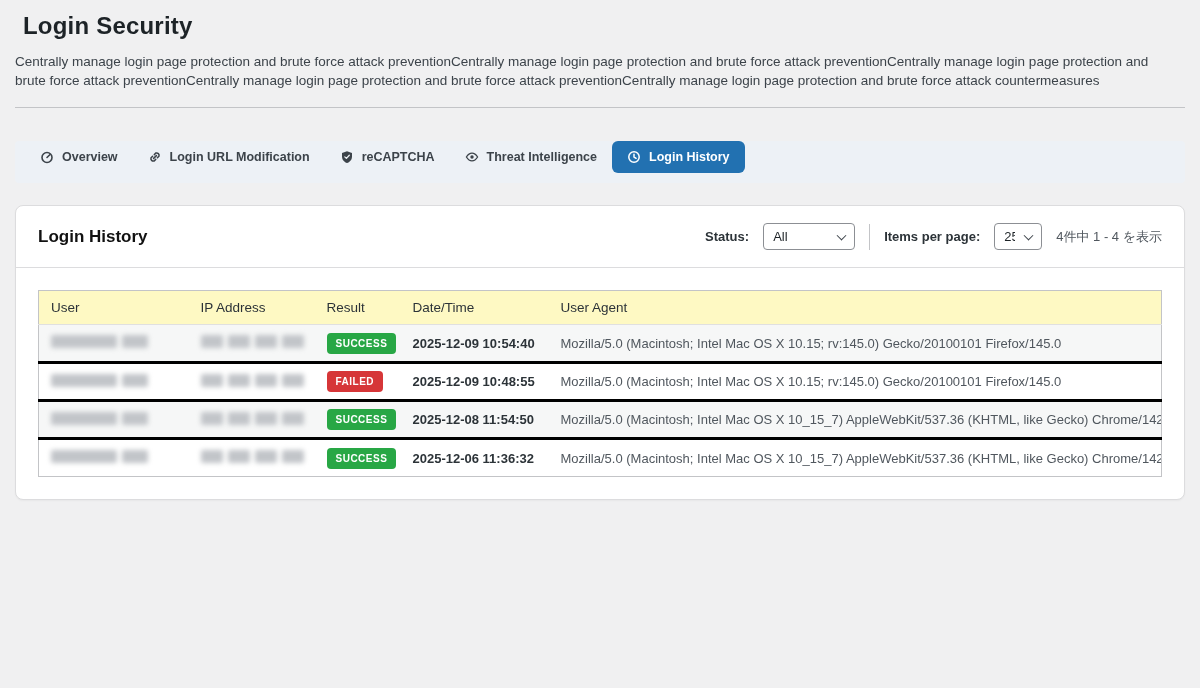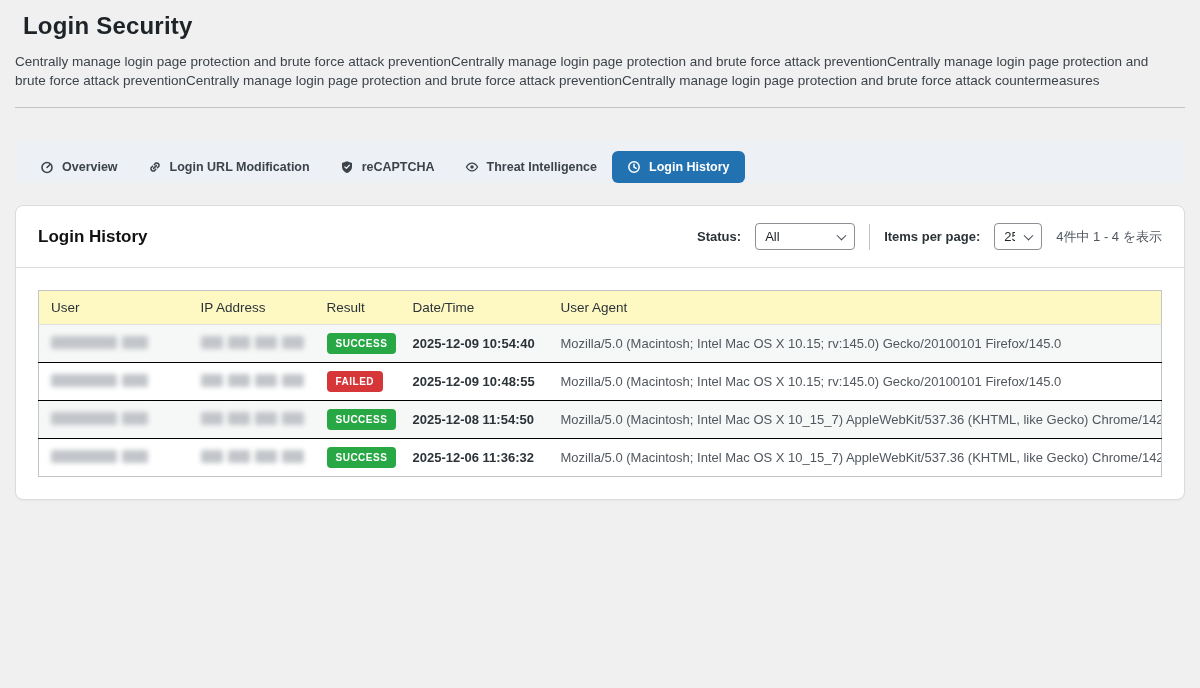--- a/index.html
+++ b/index.html
@@ -42,21 +42,21 @@
     margin-top:17px;
     border-bottom:1px solid var(--border);
   }
   
   .tabbar{
     margin-top:33px;
     background:var(--tabbar-bg);
     border-radius:4px;
     height:42px;
     display:flex;
-    align-items:flex-end;
+    align-items:flex-start;
     padding:0 10px;
   }
   .tab{
     display:inline-flex;
     align-items:center;
     gap:8px;
     padding:9px 15px;
     font-size:12.5px;
     font-weight:600;
     color:var(--text);
@@ -104,21 +104,21 @@
     -webkit-appearance:none;
     font-family:"Liberation Sans", sans-serif;
     font-size:13px;
     color:var(--text-dark);
     background:#fff;
     border:1px solid #8c8f94;
     border-radius:4px;
     padding:5px 26px 5px 9px;
     cursor:pointer;
   }
-  .select-wrap.wide select{width:100px;}
+  .select-wrap.wide select{width:92px;}
   .select-wrap.narrow select{width:48px;}
   .select-wrap::after{
     content:"";
     position:absolute;
     right:10px;top:50%;
     width:6px;height:6px;
     border-right:1.6px solid #3c434a;
     border-bottom:1.6px solid #3c434a;
     transform:translateY(-70%) rotate(45deg);
     pointer-events:none;
@@ -146,21 +146,21 @@
   }
   table.history td{
     height:38px;
     padding:0 12px;
     font-size:13px;
     vertical-align:middle;
     white-space:nowrap;
     overflow:hidden;
   }
   table.history tbody tr:nth-child(odd){background:var(--stripe);}
-  table.history tbody tr + tr td{border-top:1px solid #000000;}
+  table.history tbody tr + tr td{border-top:3px solid #000000;}
   .col-user{width:150px;}
   .col-ip{width:126px;}
   .col-result{width:86px;}
   .col-datetime{width:148px;}
   .cell-datetime{font-weight:600;color:#2c3338;font-size:13.5px;}
   .cell-ua{font-size:12px;color:var(--muted);}
   .badge{
     display:inline-block;
     padding:5px 9px;
     border-radius:4px;

